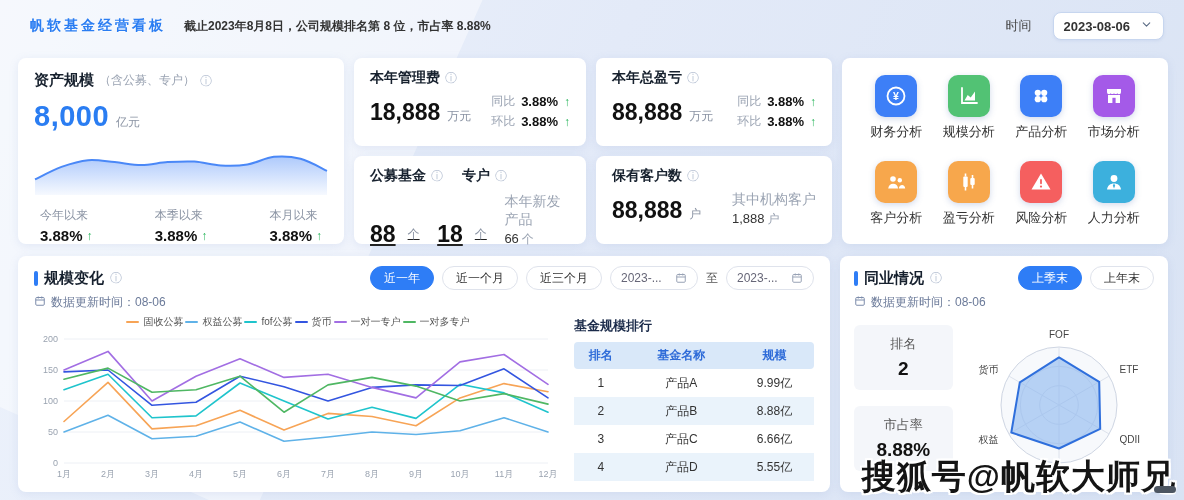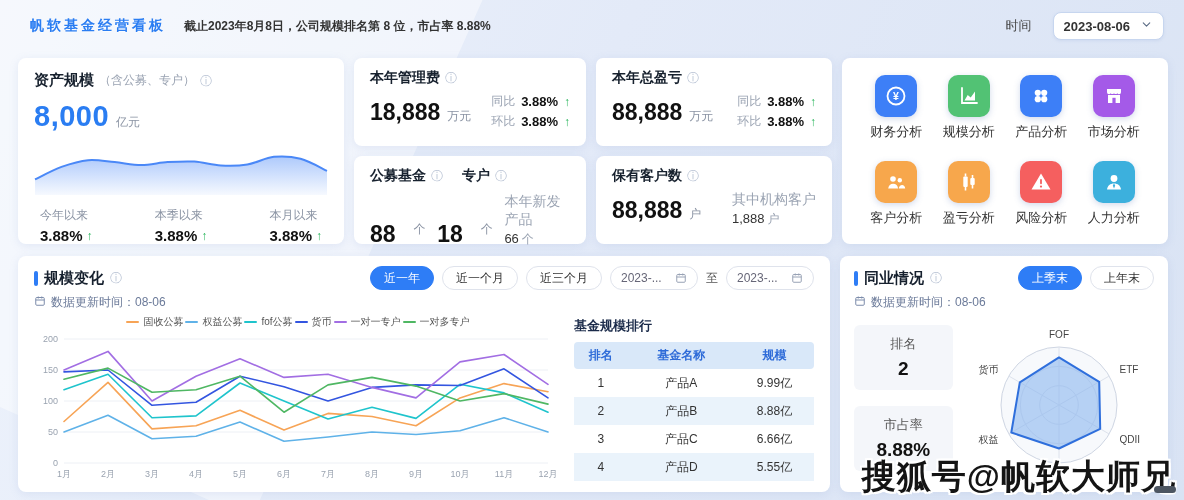--- a/index.html
+++ b/index.html
@@ -51,21 +51,21 @@
   .mini-row { display:flex; align-items:center; gap:6px; font-size:12px; }
   .mini-label { color:#9aa3b2; }
   .mini-value { color:#111; font-weight:bold; font-size:13px; }
   .up { color:#27b55a; font-weight:bold; font-size:12px; }
 
   .asset-stats { display:flex; justify-content:space-between; margin-top:8px; padding:0 6px; }
   .stat-label { font-size:12px; color:#8a93a3; }
   .stat-value { font-size:15px; font-weight:bold; color:#111; margin-top:3px; display:flex; gap:4px; align-items:center;}
 
   .funds-flex { display:flex; align-items:flex-end; margin-top:8px; }
-  .funds-col { display:flex; align-items:flex-start; gap:18px; width:86px; }
+  .funds-col { display:flex; align-items:center; gap:12px; width:86px;text-decoration:underline; }
   .funds-new { margin-left:auto; }
   .funds-new .mini-label{ font-size:14px; }
   .funds-new .nv { font-size:13px; color:#333; margin-top:2px; }
   .nv .unit2 { color:#9aa3b2; font-size:12px; margin-left:3px; }
 
   
   .nav-grid { display:grid; grid-template-columns:repeat(4,1fr); row-gap:14px; height:100%; }
   .nav-item { display:flex; flex-direction:column; align-items:center; justify-content:center; cursor:pointer; }
   .nav-ico { width:42px; height:42px; border-radius:10px; display:flex; align-items:center; justify-content:center;
     box-shadow:0 2px 6px rgba(80,110,180,.25); }

